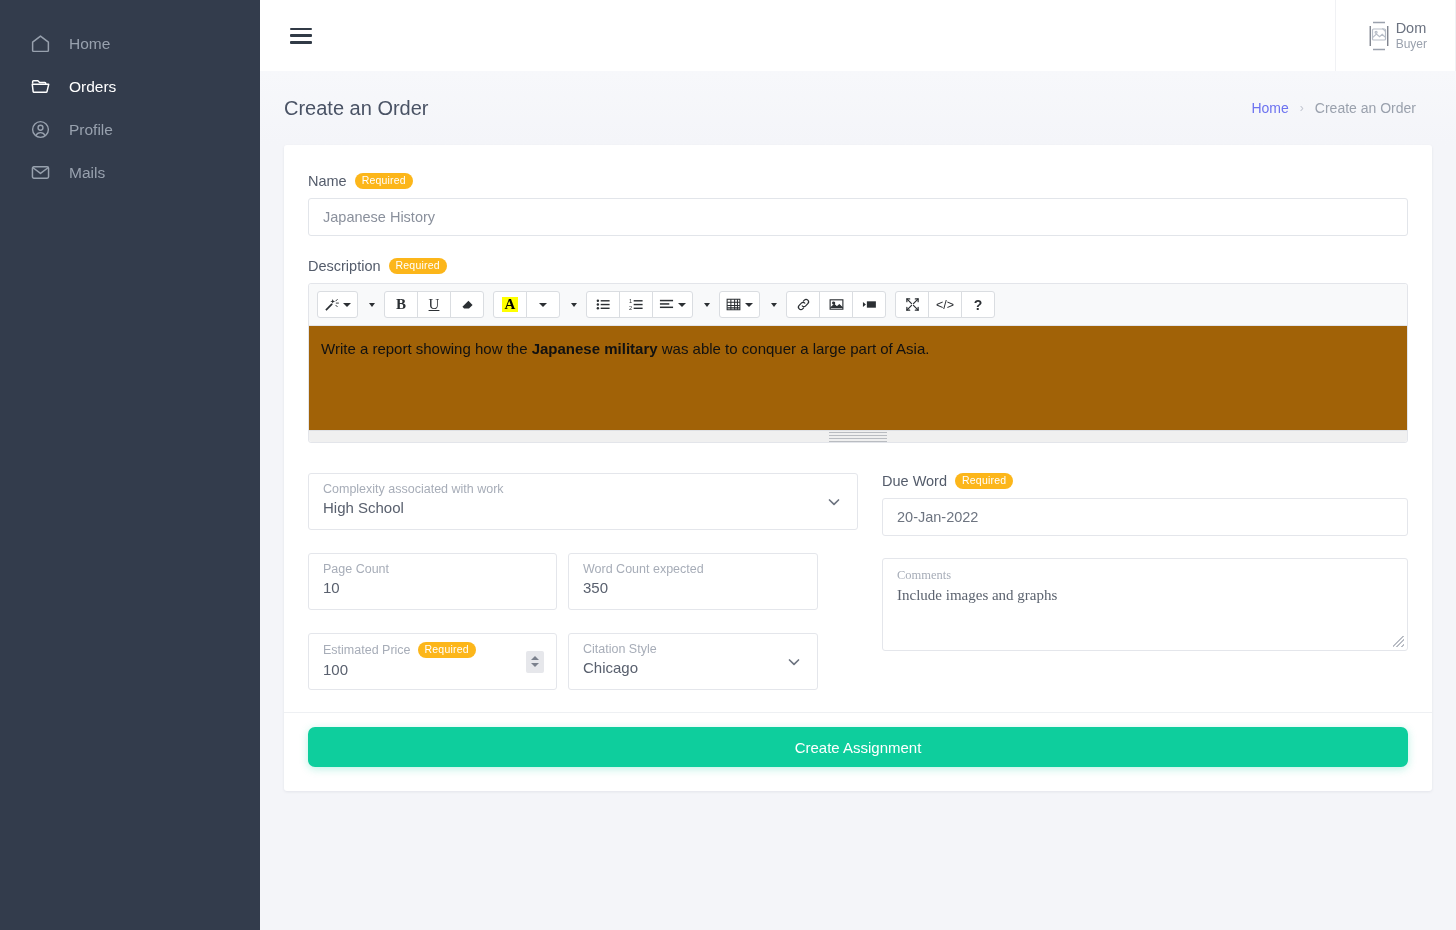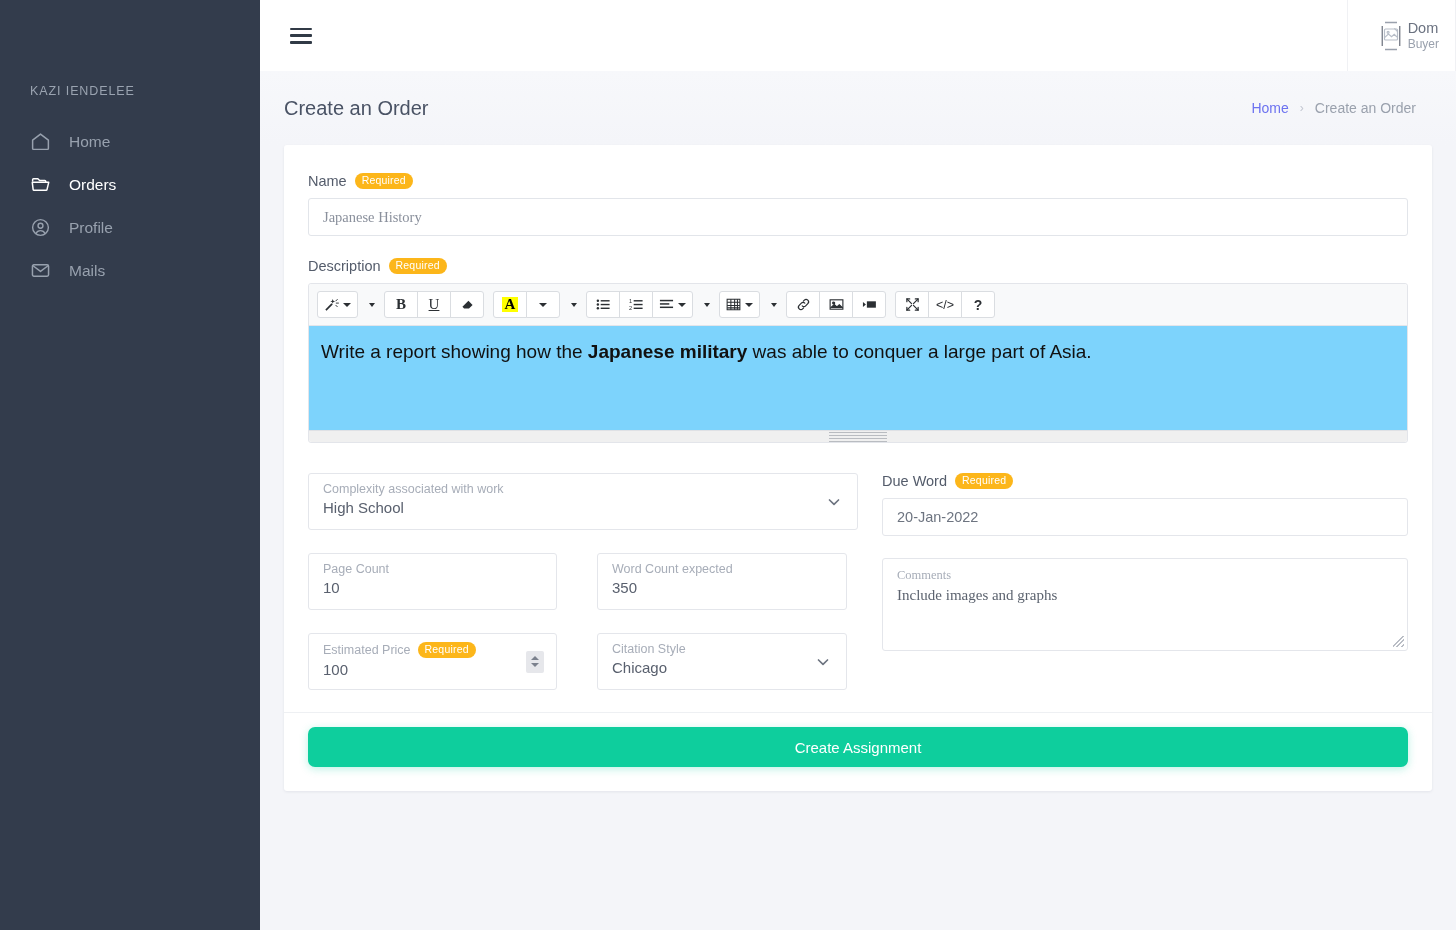--- a/index.html
+++ b/index.html
@@ -40,21 +40,21 @@
   }
   .hamburger {
     margin-left: 30px; width: 22px; height: 16px;
     display: flex; flex-direction: column; justify-content: space-between;
     cursor: pointer;
   }
   .hamburger span { display: block; height: 2.6px; background: #313a46; border-radius: 1px; }
   .topbar-spacer { flex: 1; }
   .user-box {
     display: flex; align-items: center; gap: 0;
-    height: 71px; padding: 0 16px 0 26px;
+    height: 71px; padding: 0 28px 0 26px;
     border-left: 1px solid #f0f1f4; border-right: 1px solid #f0f1f4;
     cursor: pointer;
   }
   .avatar { width: 34px; height: 34px; position: relative; }
   .avatar svg { width: 34px; height: 34px; display: block; }
   .user-meta { line-height: 1.25; }
   .user-name { font-size: 14.5px; color: #6b7280; }
   .user-role { font-size: 12px; color: #9aa1ad; }
 
   
@@ -80,21 +80,21 @@
 
   .field-label { font-size: 14.5px; color: #545c6b; margin-bottom: 9px; display: flex; align-items: center; gap: 8px; }
   .req-badge {
     background: #fcb61a; color: #fff; font-size: 10.5px; font-weight: 400;
     padding: 2px 7px 3px; border-radius: 9px; line-height: 1; letter-spacing: .2px;
   }
 
   .text-input {
     width: 100%; height: 38px; border: 1px solid #e2e5ea; border-radius: 3px;
     padding: 0 14px; font-size: 14.5px; color: #8a909c;
-    font-family: Liberation Serif, serif; background: #fff; outline: none;
+    font-family: Liberation Sans, sans-serif; background: #fff; outline: none;
   }
 
   
   .editor { border: 1px solid #e3e5ea; border-radius: 3px; margin-top: 0; }
   .editor-toolbar {
     background: #f8f9fa; border-bottom: 1px solid #e3e5ea;
     padding: 7px 8px; display: flex; align-items: center; gap: 9px;
     border-radius: 3px 3px 0 0;
   }
   .btn-group { display: flex; }
@@ -114,35 +114,35 @@
   .mini-caret {
     width: 0; height: 0; border-left: 3.5px solid transparent; border-right: 3.5px solid transparent;
     border-top: 4px solid #2b2f33; align-self: center; margin-left: 2px;
   }
   .hl-A {
     background: #ffff00; color: #000; font-weight: bold; font-size: 15px;
     font-family: "Liberation Serif", serif; padding: 0 3px; line-height: 1;
   }
   .tb-ico { width: 15px; height: 15px; display: block; }
   .editor-body {
-    min-height: 104px; padding: 12px 12px 12px 12px; background: #7dd3fc;
-    font-size: 19px; color: #111; line-height: 1.5;
+    min-height: 104px; padding: 12px 12px 12px 12px; background: #a16207;
+    font-size: 15px; color: #111; line-height: 1.5;
   }
   .editor-status {
     height: 12px; background: #f0f0f0; border-top: 1px solid #dfe1e5;
     display: flex; align-items: center; justify-content: center; border-radius: 0 0 3px 3px;
   }
   .grip { width: 58px; }
   .grip i { display: block; height: 1px; background: #b9bcc1; margin: 2px 0; }
 
   
   .grid { display: flex; gap: 24px; margin-top: 30px; }
   .col-l { width: 550px; }
   .col-r { flex: 1; }
-  .row2 { display: flex; gap: 40px; margin-top: 23px; }
+  .row2 { display: flex; gap: 11px; margin-top: 23px; }
 
   .float-field {
     position: relative; border: 1px solid #e4e6eb; border-radius: 3px;
     height: 57px; padding: 8px 8px 0 14px; background: #fff;
   }
   .float-label { font-size: 12.5px; color: #a7adb8; display: flex; align-items: center; gap: 7px; }
   .float-val {
     font-size: 15px; color: #59606e; margin-top: 3px;
     font-family: "Liberation Sans", sans-serif; border: none; outline: none;
     background: transparent; padding: 0; width: 100%;
@@ -193,21 +193,20 @@
   .submit-btn {
     width: 100%; height: 40px; background: #0ece9d; color: #fff; border: none;
     border-radius: 7px; font-size: 15px; font-family: "Liberation Sans", sans-serif;
     cursor: pointer; box-shadow: 0 2px 8px rgba(14,206,157,.28);
   }
 </style>
 </head>
 <body>
 
 <aside class="sidebar">
-  <div class="brand">KAZI IENDELEE</div>
   <nav class="nav">
 
     <a class="nav-item">
       <span class="nav-ico">
         <svg viewBox="0 0 24 24" fill="none" stroke="#98a1ae" stroke-width="1.7" stroke-linecap="round" stroke-linejoin="round">
           <path d="M3 10.5 12 3.5l9 7V20a1 1 0 0 1-1 1H4a1 1 0 0 1-1-1z"></path>
         </svg>
       </span>
       <span>Home</span>
     </a>

